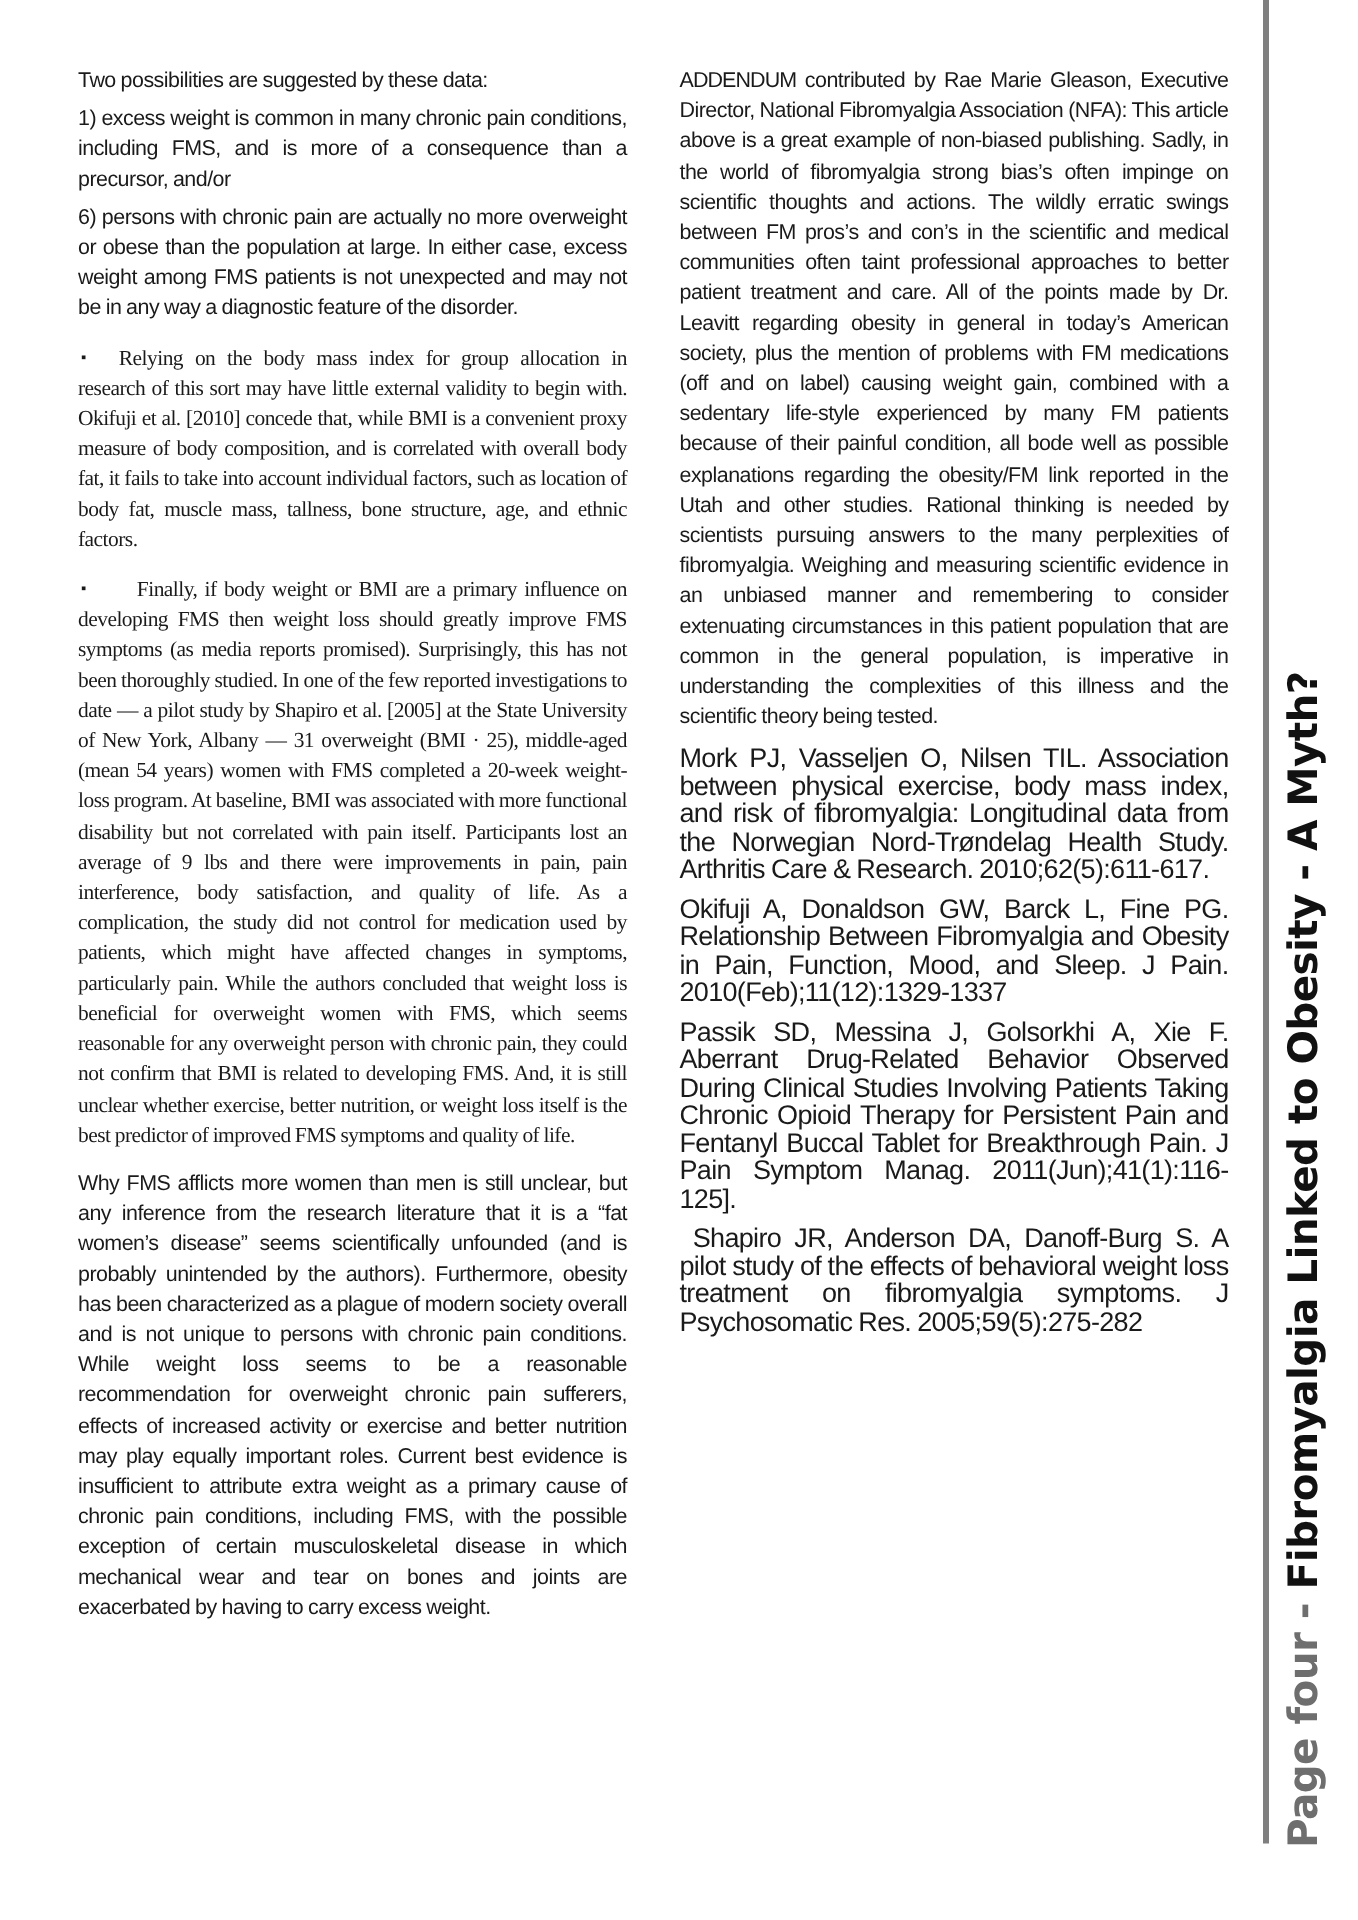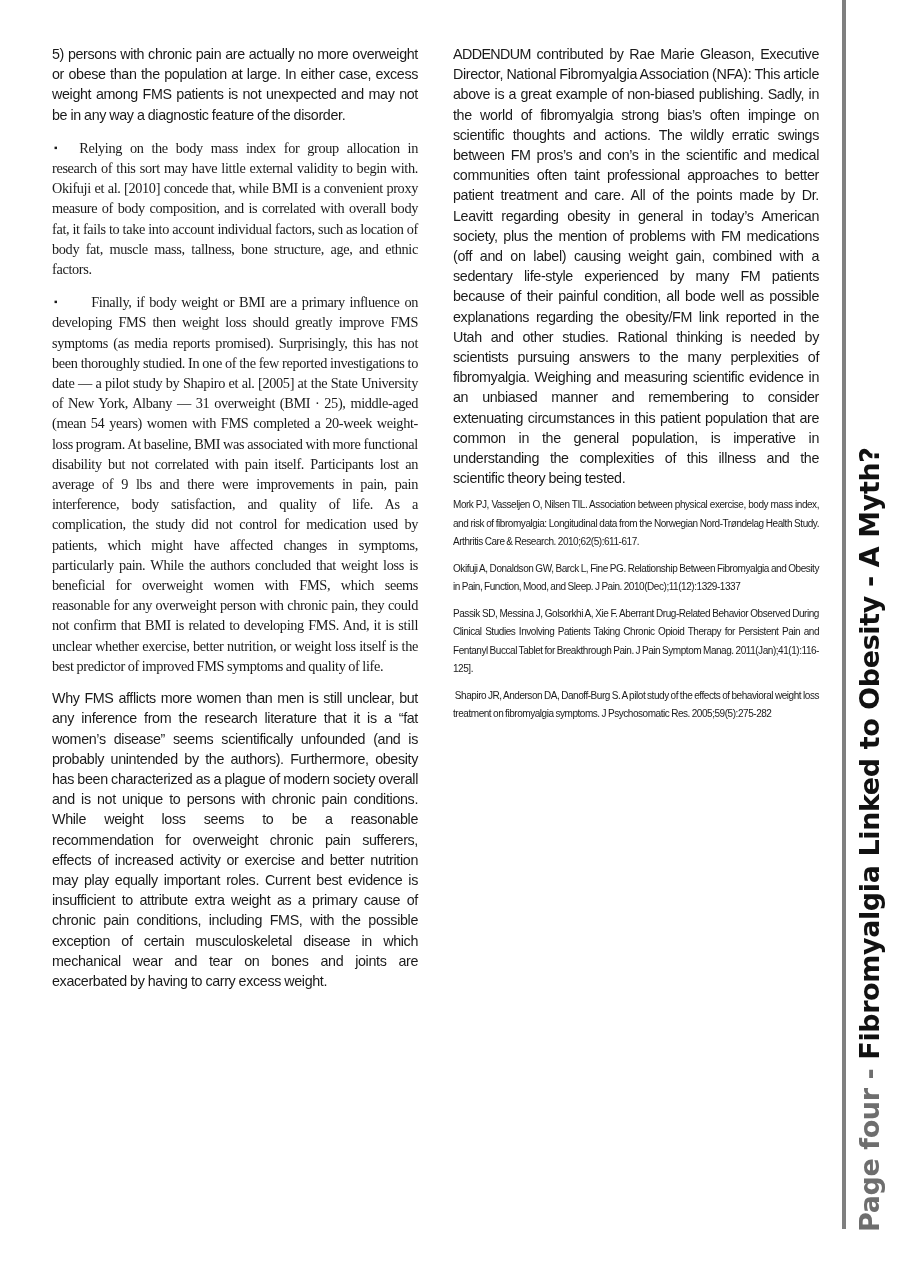--- a/index.html
+++ b/index.html
@@ -63,21 +63,21 @@
       letter-spacing: -0.6px;
     }
     .refs-heading {
       margin-top: 36px;
       margin-bottom: 9px;
       font-weight: bold;
       font-size: 14.3px;
       letter-spacing: -0.6px;
     }
     .ref {
-      font-size: 10px;
+      font-size: 18px;
       line-height: 18.5px;
       margin: 0 0 11px 0;
       letter-spacing: -0.45px;
       word-spacing: -0.5px;
       text-align: justify;
     }
     .side-rule {
       position: absolute;
       left: 842px;
       top: 0;
@@ -104,43 +104,45 @@
     .side-title .title-text {
       color: #111111;
     }
   </style>
 </head>
 <body>
 
 <div class="page">
 
   <div class="col col-left">
-    <p>5) persons with chronic pain are actually no more overweight or obese than the population at large. In either case, excess weight among FMS patients is not unexpected and may not be in any way a diagnostic feature of the disorder.</p>
+    <p class="tight">Two possibilities are suggested by these data:</p>
+    <p class="tight">1) excess weight is common in many chronic pain conditions, including FMS, and is more of a consequence than a precursor, and/or</p>
+    <p>6) persons with chronic pain are actually no more overweight or obese than the population at large. In either case, excess weight among FMS patients is not unexpected and may not be in any way a diagnostic feature of the disorder.</p>
 
     <p class="bullet-para">
       <span class="bullet">▪</span><span>Relying on the body mass index for group allocation in research of this sort may have little external validity to begin with. Okifuji et al. [2010] concede that, while BMI is a convenient proxy measure of body composition, and is correlated with overall body fat, it fails to take into account individual factors, such as location of body fat, muscle mass, tallness, bone structure, age, and ethnic factors.</span>
     </p>
 
     <p class="bullet-para">
       <span class="bullet wide">▪</span><span>Finally, if body weight or BMI are a primary influence on developing FMS then weight loss should greatly improve FMS symptoms (as media reports promised). Surprisingly, this has not been thoroughly studied. In one of the few reported investigations to date — a pilot study by Shapiro et al. [2005] at the State University of New York, Albany — 31 overweight (BMI · 25), middle-aged (mean 54 years) women with FMS completed a 20-week weight-loss program. At baseline, BMI was associated with more functional disability but not correlated with pain itself. Participants lost an average of 9 lbs and there were improvements in pain, pain interference, body satisfaction, and quality of life. As a complication, the study did not control for medication used by patients, which might have affected changes in symptoms, particularly pain. While the authors concluded that weight loss is beneficial for overweight women with FMS, which seems reasonable for any overweight person with chronic pain, they could not confirm that BMI is related to developing FMS. And, it is still unclear whether exercise, better nutrition, or weight loss itself is the best predictor of improved FMS symptoms and quality of life.</span>
     </p>
 
     <p>Why FMS afflicts more women than men is still unclear, but any inference from the research literature that it is a “fat women’s disease” seems scientifically unfounded (and is probably unintended by the authors). Furthermore, obesity has been characterized as a plague of modern society overall and is not unique to persons with chronic pain conditions. While weight loss seems to be a reasonable recommendation for overweight chronic pain sufferers, effects of increased activity or exercise and better nutrition may play equally important roles. Current best evidence is insufficient to attribute extra weight as a primary cause of chronic pain conditions, including FMS, with the possible exception of certain musculoskeletal disease in which mechanical wear and tear on bones and joints are exacerbated by having to carry excess weight.</p>
   </div>
 
   <div class="col col-right">
     <p>
       <span class="strong-lead">ADDENDUM</span><span> contributed by Rae Marie Gleason, Executive Director, National Fibromyalgia Association (NFA): This article above is a great example of non-biased publishing. Sadly, in the world of fibromyalgia strong bias’s often impinge on scientific thoughts and actions. The wildly erratic swings between FM pros’s and con’s in the scientific and medical communities often taint professional approaches to better patient treatment and care. All of the points made by Dr. Leavitt regarding obesity in general in today’s American society, plus the mention of problems with FM medications (off and on label) causing weight gain, combined with a sedentary life-style experienced by many FM patients because of their painful condition, all bode well as possible explanations regarding the obesity/FM link reported in the Utah and other studies. Rational thinking is needed by scientists pursuing answers to the many perplexities of fibromyalgia. Weighing and measuring scientific evidence in an unbiased manner and remembering to consider extenuating circumstances in this patient population that are common in the general population, is imperative in understanding the complexities of this illness and the scientific theory being tested.</span>
     </p>
 
 
     <div>
       <p class="ref">Mork PJ, Vasseljen O, Nilsen TIL. Association between physical exercise, body mass index, and risk of fibromyalgia: Longitudinal data from the Norwegian Nord-Trøndelag Health Study. Arthritis Care &amp; Research. 2010;62(5):611-617.</p>
-      <p class="ref">Okifuji A, Donaldson GW, Barck L, Fine PG. Relationship Between Fibromyalgia and Obesity in Pain, Function, Mood, and Sleep. J Pain. 2010(Dec);11(12):1329-1337</p>
-      <p class="ref">Passik SD, Messina J, Golsorkhi A, Xie F. Aberrant Drug-Related Behavior Observed During Clinical Studies Involving Patients Taking Chronic Opioid Therapy for Persistent Pain and Fentanyl Buccal Tablet for Breakthrough Pain. J Pain Symptom Manag. 2011(Jan);41(1):116-125].</p>
+      <p class="ref">Okifuji A, Donaldson GW, Barck L, Fine PG. Relationship Between Fibromyalgia and Obesity in Pain, Function, Mood, and Sleep. J Pain. 2010(Feb);11(12):1329-1337</p>
+      <p class="ref">Passik SD, Messina J, Golsorkhi A, Xie F. Aberrant Drug-Related Behavior Observed During Clinical Studies Involving Patients Taking Chronic Opioid Therapy for Persistent Pain and Fentanyl Buccal Tablet for Breakthrough Pain. J Pain Symptom Manag. 2011(Jun);41(1):116-125].</p>
       <p class="ref">&nbsp;Shapiro JR, Anderson DA, Danoff-Burg S. A pilot study of the effects of behavioral weight loss treatment on fibromyalgia symptoms. J Psychosomatic Res. 2005;59(5):275-282</p>
     </div>
   </div>
 
   <div class="side-rule"></div>
 
   <div class="side-title">
     <span class="page-label">Page four - </span><span class="title-text">Fibromyalgia Linked to Obesity - A Myth?</span>
   </div>
 

